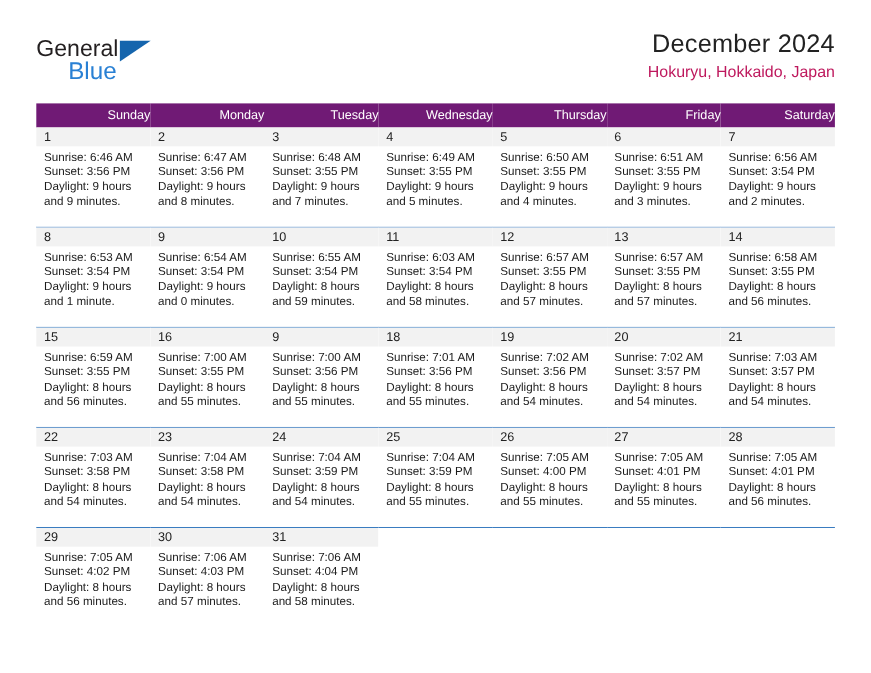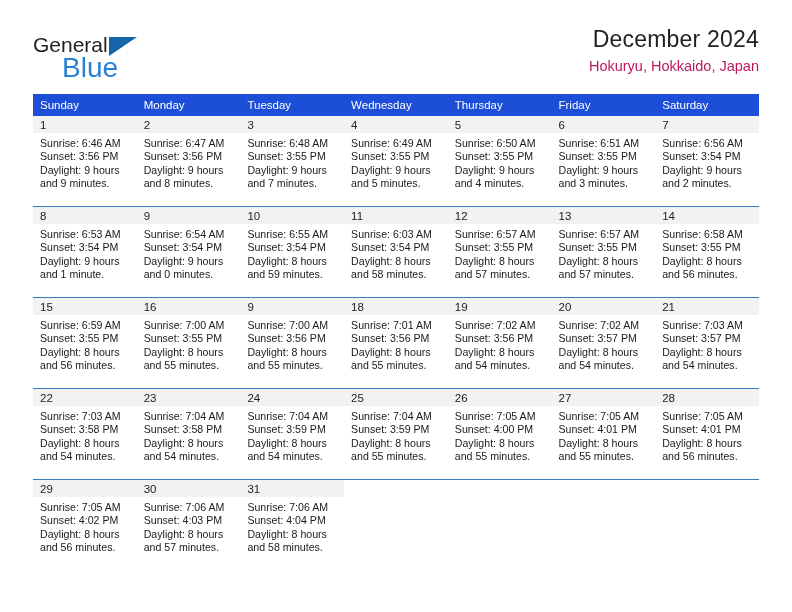--- a/index.html
+++ b/index.html
@@ -52,21 +52,21 @@
     top: 3px;
     width: 0;
     height: 0;
     border-left: 28px solid #1565ad;
     border-bottom: 19px solid transparent;
   }
   .logo-blue {
     position: absolute;
     left: 29px;
     top: 20px;
-    font-size: 28px;
+    font-size: 22px;
     color: #2980d4;
     line-height: 1;
     font-family: "Liberation Sans", sans-serif;
   }
   .title-block {
     position: absolute;
     right: 0;
     top: 14px;
     text-align: right;
   }
@@ -87,25 +87,25 @@
   }
 
   
   .calendar {
     margin: 0 33px;
     width: 726px;
     border-collapse: collapse;
     table-layout: fixed;
   }
   .calendar th {
-    background: #1d4ed8;
+    background: #701a75;
     color: #ffffff;
     font-size: 11.5px;
     font-weight: normal;
-    text-align: left;
+    text-align: right;
     padding: 5px 0 5px 7px;
     height: 21px;
     border: none;
   }
   .calendar td {
     vertical-align: top;
     padding: 0;
     border: none;
     width: 103.71px;
   }

